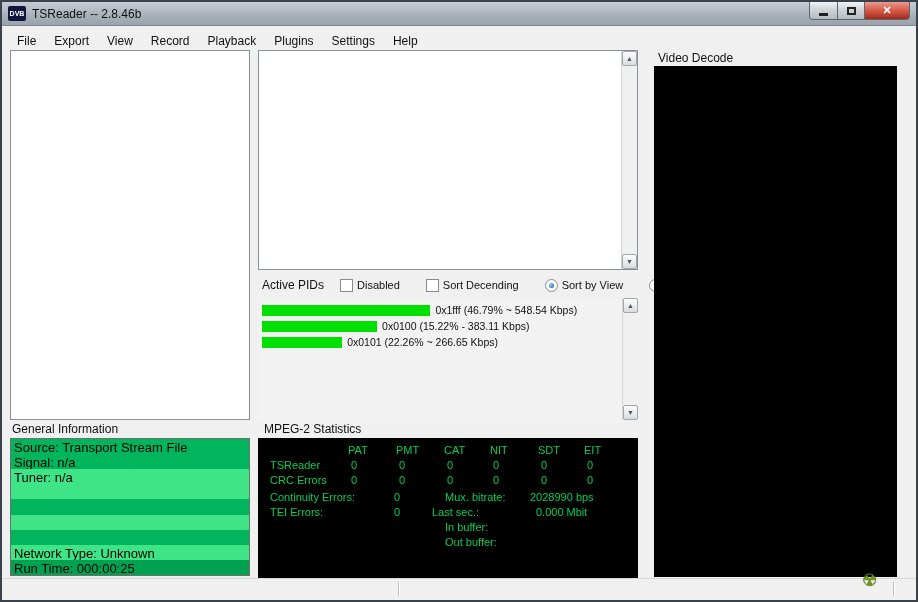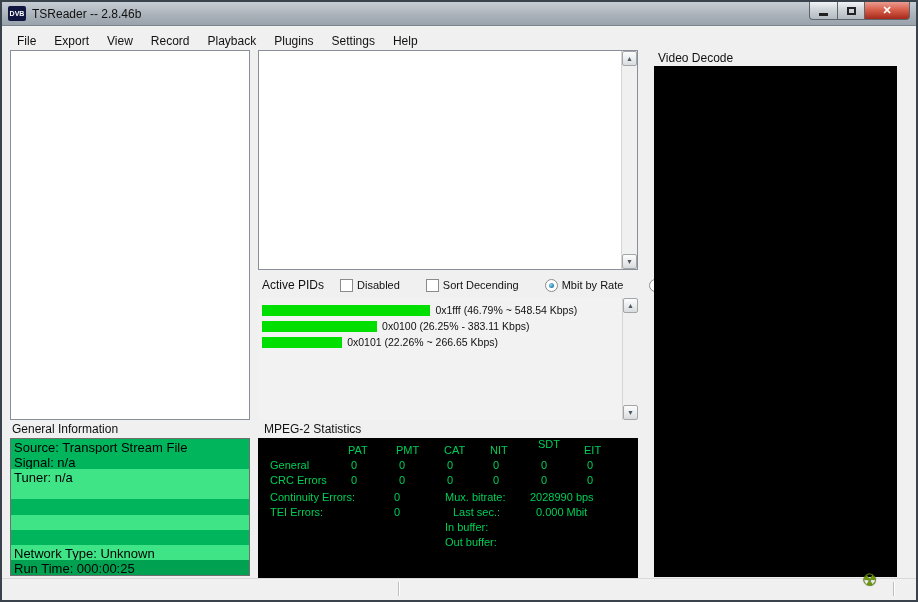--- a/index.html
+++ b/index.html
@@ -156,36 +156,36 @@
     <span class="ctrl">
       <span class="cb"></span>
       <span class="ctrl-label">Disabled</span>
     </span>
     <span class="ctrl">
       <span class="cb"></span>
       <span class="ctrl-label">Sort Decending</span>
     </span>
     <span class="ctrl">
       <span class="rb checked"></span>
-      <span class="ctrl-label">Mbit by Rate</span>
+      <span class="ctrl-label">Sort by View</span>
     </span>
     <span class="ctrl">
       <span class="rb"></span>
       <span class="ctrl-label">Sort by PID</span>
     </span>
   </div>
 
   <div class="pidbars-panel">
     <div class="bar-row">
       <span class="bar" style="width: 168.444px;"></span>
       <span class="bar-label">0x1fff (46.79% ~ 548.54 Kbps)</span>
     </div>
     <div class="bar-row">
       <span class="bar" style="width: 115.056px;"></span>
-      <span class="bar-label">0x0100 (26.25% - 383.11 Kbps)</span>
+      <span class="bar-label">0x0100 (15.22% - 383.11 Kbps)</span>
     </div>
     <div class="bar-row">
       <span class="bar" style="width: 80.136px;"></span>
       <span class="bar-label">0x0101 (22.26% ~ 266.65 Kbps)</span>
     </div>
     <div class="vscroll" style="right:0; top:0; bottom:0;">
       <div class="sbtn">▲</div>
       <div class="strack"></div>
       <div class="sbtn">▼</div>
     </div>
@@ -205,24 +205,24 @@
     <div class="gi-row dark"></div>
     <div class="gi-row light">Network Type: Unknown</div>
     <div class="gi-row last">Run Time: 000:00:25</div>
   </div>
 
   <div class="mpeg-panel">
     <span style="left:90px;  top:6px;">PAT</span>
     <span style="left:138px; top:6px;">PMT</span>
     <span style="left:186px; top:6px;">CAT</span>
     <span style="left:232px; top:6px;">NIT</span>
-    <span style="left:280px; top:0;">SDT</span>
+    <span style="left:280px; top:6px;">SDT</span>
     <span style="left:326px; top:6px;">EIT</span>
 
-    <span style="left:12px;  top:21px;">General</span>
+    <span style="left:12px;  top:21px;">TSReader</span>
     <span style="left:93px;  top:21px;">0</span>
     <span style="left:141px; top:21px;">0</span>
     <span style="left:189px; top:21px;">0</span>
     <span style="left:235px; top:21px;">0</span>
     <span style="left:283px; top:21px;">0</span>
     <span style="left:329px; top:21px;">0</span>
 
     <span style="left:12px;  top:36px;">CRC Errors</span>
     <span style="left:93px;  top:36px;">0</span>
     <span style="left:141px; top:36px;">0</span>
@@ -231,21 +231,21 @@
     <span style="left:283px; top:36px;">0</span>
     <span style="left:329px; top:36px;">0</span>
 
     <span style="left:12px;  top:53px;">Continuity Errors:</span>
     <span style="left:136px; top:53px;">0</span>
     <span style="left:187px; top:53px;">Mux. bitrate:</span>
     <span style="left:272px; top:53px;">2028990 bps</span>
 
     <span style="left:12px;  top:68px;">TEI Errors:</span>
     <span style="left:136px; top:68px;">0</span>
-    <span style="left:195px; top:68px;">Last sec.:</span>
+    <span style="left:174px; top:68px;">Last sec.:</span>
     <span style="left:278px; top:68px;">0.000 Mbit</span>
 
     <span style="left:187px; top:83px;">In buffer:</span>
     <span style="left:187px; top:98px;">Out buffer:</span>
   </div>
 
   <div class="video-panel"></div>
 
   <div class="statusbar">
     <div class="sb-div" style="left:396px;"></div>

